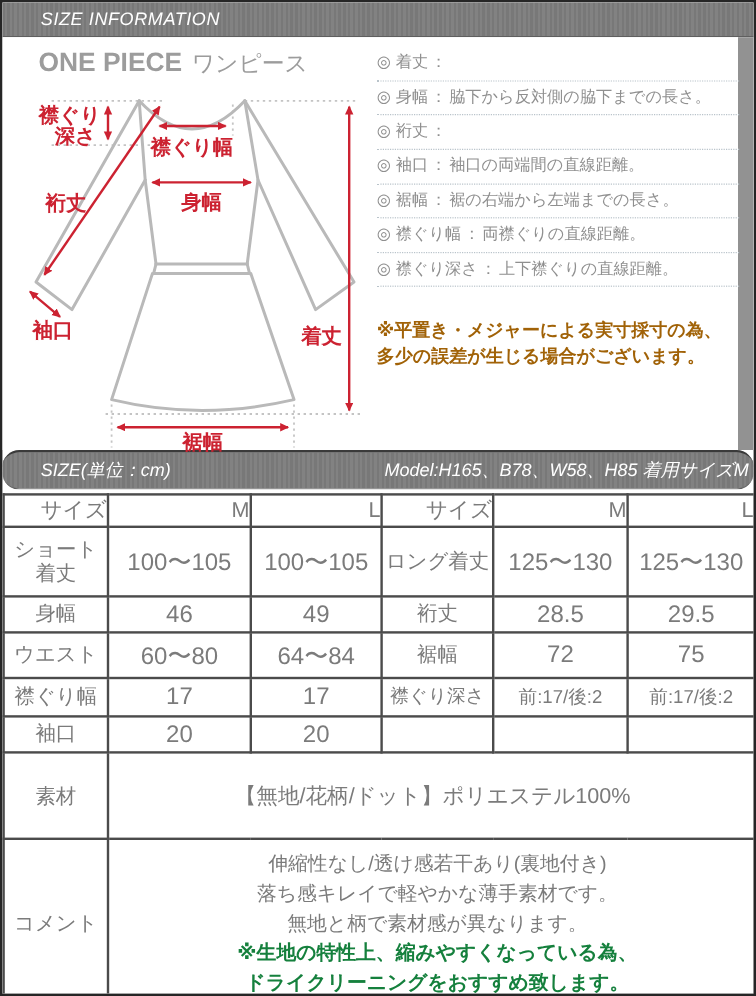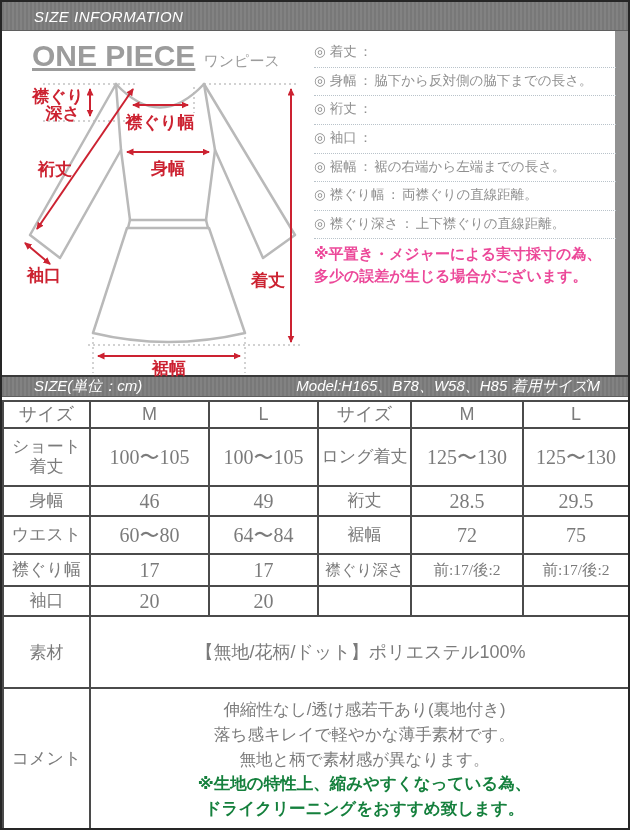--- a/index.html
+++ b/index.html
@@ -7,51 +7,51 @@
   body { font-family:"Liberation Sans","DejaVu Sans",sans-serif; width:630px; }
 
   .sheet { width:630px; height:830px; border:2px solid #262626; background:#fff; overflow:hidden; }
 
   
   .bar {
     background:repeating-linear-gradient(90deg,#787878 0 2px,#828282 2px 4px);
     color:#fff; font-style:italic; display:flex; align-items:center;
   }
   .bar-top { height:29px; font-size:15px; letter-spacing:.5px; padding-left:32px; border-bottom:1px solid #5f5f5f; }
-  .bar-size { height:22px; font-size:15px; justify-content:space-between; padding:0 28px 0 32px; border-top:2px solid #3a3a3a; border-bottom:1px solid #5f5f5f; }
+  .bar-size { height:33px; font-size:15px; justify-content:space-between; padding:0 4px 0 32px; border-top:2px solid #3a3a3a; border-bottom:1px solid #5f5f5f;border-radius:14px; }
 
   
   .content { position:relative; height:344px; background:#fff; }
   .content .right-strip { position:absolute; right:0; top:0; width:13px; height:100%; background:#929292; }
   .title { position:absolute; left:30px; top:8px; color:#9c9c9c; white-space:nowrap; }
-  .title .en { font-size:30px; font-weight:bold; letter-spacing:0px;text-decoration:underline; }
-  .title .ja { font-size:15px; margin-left:8px; }
+  .title .en { font-size:22px; font-weight:bold; letter-spacing:0px; }
+  .title .ja { font-size:19px; margin-left:8px; }
 
   .diagram { position:absolute; left:6px; top:12px; }
 
   .defs { position:absolute; left:312px; top:8px; width:302px; }
   .def-item { display:flex; border-bottom:1px dotted #b9c3ca; padding:4px 0 5px 0;
               font-size:13.5px; line-height:1.38; color:#8f8f8f; }
   .def-item .marker { flex:0 0 auto; margin-right:4px; }
   .def-item .term   { flex:0 0 auto; white-space:nowrap; }
   .def-item .colon  { flex:0 0 auto; margin:0 2px; }
   .def-item .desc   { flex:1 1 auto; }
-  .measure-note { margin-top:4px; color:#ec4899; font-weight:bold; font-size:15px; line-height:1.45; }
+  .measure-note { margin-top:26px; color:#a16207; font-weight:bold; font-size:15px; line-height:1.45; }
 
   
   table.size { width:100%; border-collapse:collapse; table-layout:fixed; margin-top:3px; color:#7b7b7b; }
   table.size td { border:2px solid #4b4b4b; text-align:center; vertical-align:middle; overflow:hidden; }
-  tr.r-head td { height:27px; font-size:18px; }
+  tr.r-head td { height:27px; font-size:18px;text-align:right; }
   tr.r1 td { height:58px; }
   tr.r2 td { height:30px; }
   tr.r3 td { height:38px; }
   tr.r4 td { height:32px; }
   tr.r5 td { height:30px; }
   td.lbl { font-size:17px; line-height:1.15; }
-  td.val { font-size:20px;font-family:Liberation Serif, serif; }
+  td.val { font-size:20px; }
   td.sm  { font-size:15.5px; }
   tr.r-material td { height:72px;text-align:center; }
   tr.r-comment td { height:130px; }
   td.block-lbl { font-size:17px; }
   td.block-val { text-align:left; padding-left:2px; font-size:18px; }
   td.comment-val { text-align:left; padding:8px 6px 8px 16px; font-size:16.5px; line-height:1.5; }
   .warn { color:#15803d; font-weight:bold; }
 
   
   .outline { fill:none; stroke:#b9b9b9; stroke-width:2.5; stroke-linejoin:round; stroke-linecap:round; }
@@ -140,20 +140,21 @@
       </div>
       <div class="def-item">
         <span class="marker">◎</span>
           <span class="term">裄丈</span>
           <span class="colon">：</span>
       </div>
       <div class="def-item">
         <span class="marker">◎</span>
           <span class="term">袖口</span>
           <span class="colon">：</span>
+          <span class="desc">袖口の両端間の直線距離。</span>
       </div>
       <div class="def-item">
         <span class="marker">◎</span>
           <span class="term">裾幅</span>
           <span class="colon">：</span>
           <span class="desc">裾の右端から左端までの長さ。</span>
       </div>
       <div class="def-item">
         <span class="marker">◎</span>
           <span class="term">襟ぐり幅</span>

